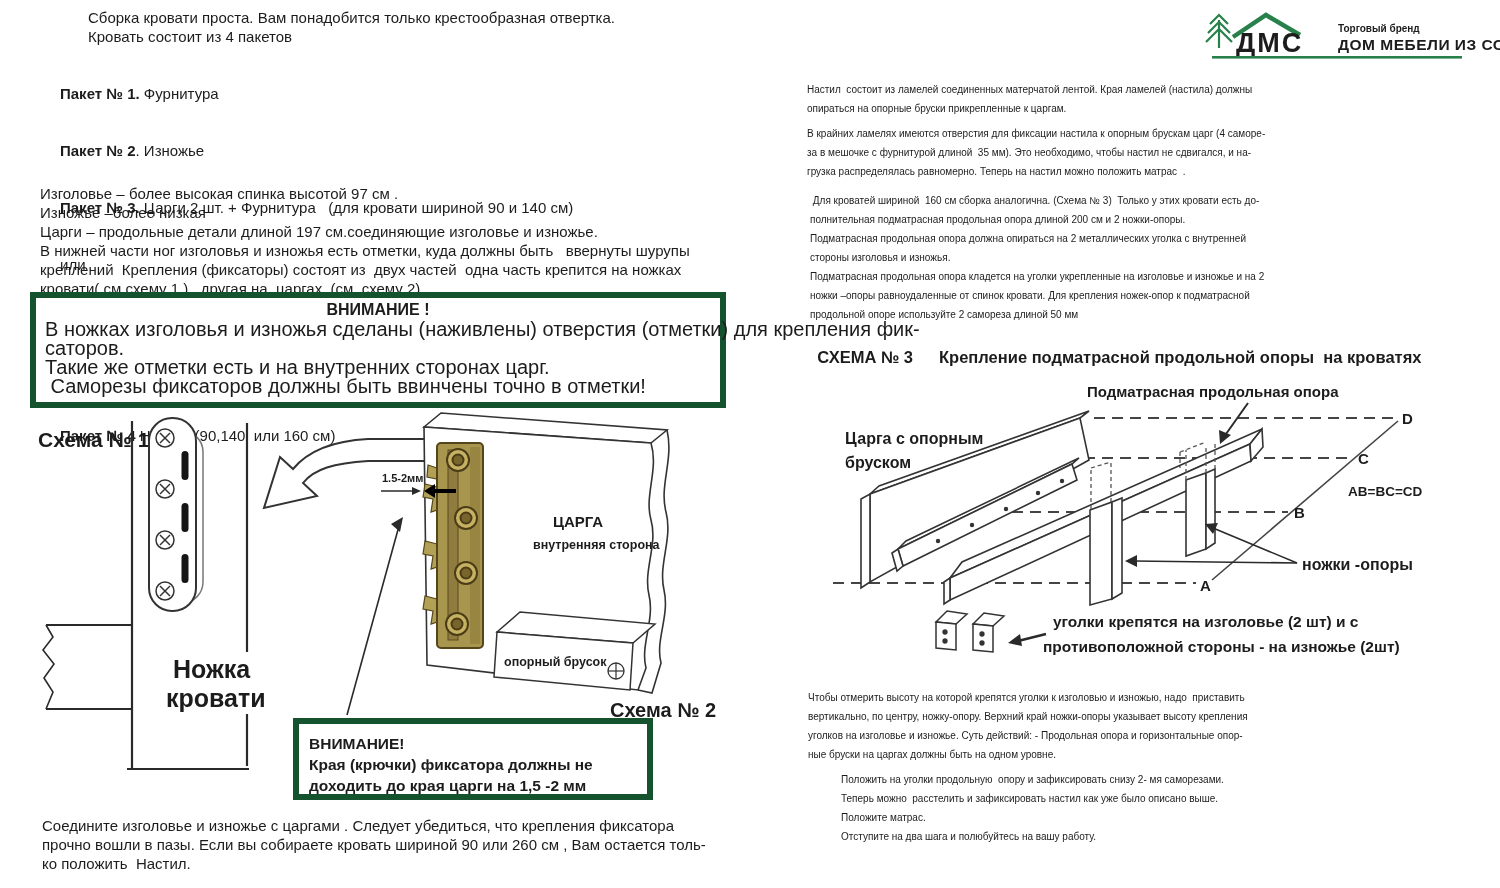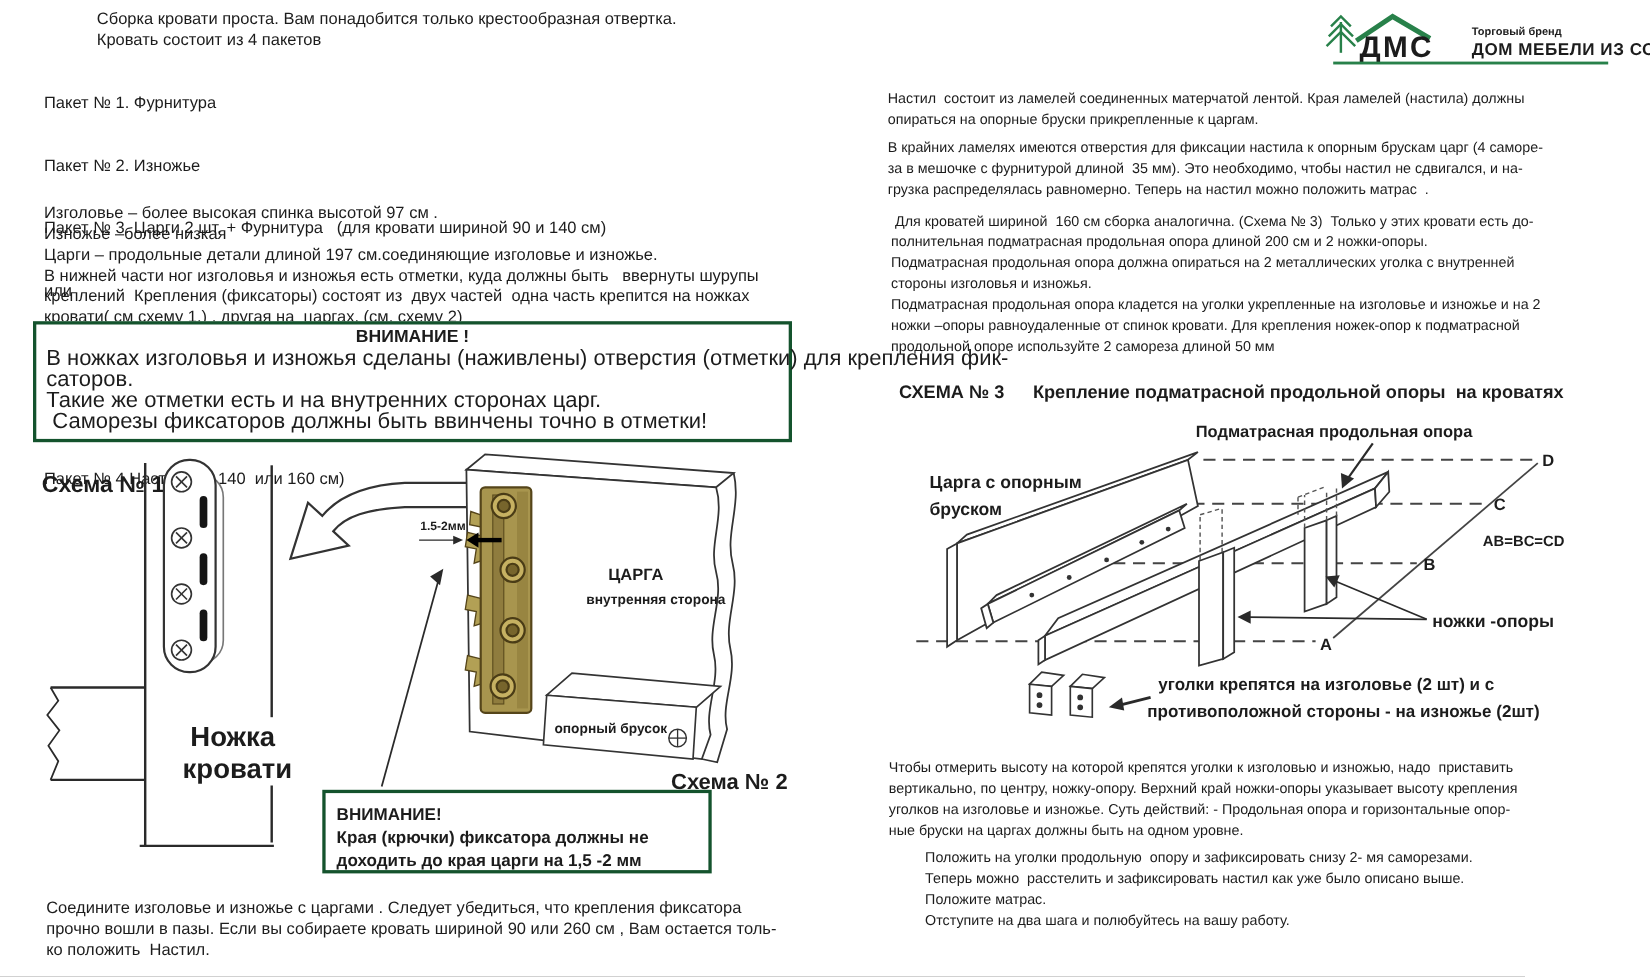--- a/index.html
+++ b/index.html
@@ -1,25 +1,25 @@
 <!DOCTYPE html>
 <html><head>
 <meta charset="utf-8">
 <style>
   html,body{margin:0;padding:0;background:#888;}
   .page{
     position:relative;width:1500px;height:888px;background:#ffffff;
     font-family:"Liberation Sans",sans-serif;color:#1c1c1c;overflow:hidden;
   }
   .txt{position:absolute;white-space:pre;font-size:15px;line-height:19px;}
-  .txt-r{position:absolute;white-space:pre;font-size:13px;line-height:19px;}
-  .prow b{font-weight:normal;}
+  .txt-r{position:absolute;white-space:pre;font-size:10px;line-height:19px;}
+  .prow b{font-weight:bold;margin-left:20px;}
   .prow span{white-space:pre;}
   .attn{
-    position:absolute;border:3px solid #14532d;background:#fff;
+    position:absolute;border:6px solid #14532d;background:#fff;
   }
   .attn .attn-title{font-weight:bold;font-size:16px;text-align:center;margin-top:3px;}
   .attn .attn-body{white-space:pre;font-size:20px;line-height:19px;padding:1px 9px;}
   .attn2-title{font-weight:bold;font-size:15.5px;padding:11px 10px 0 10px;}
   .attn2-body{white-space:pre;font-weight:bold;font-size:15.5px;line-height:21px;padding:1px 10px;}
   .h3row{position:absolute;font-weight:bold;font-size:16.5px;white-space:pre;}
   .h3row .h3label{margin-right:26px;}
   svg{position:absolute;overflow:visible;}
   svg text{font-family:"Liberation Sans",sans-serif;fill:#1c1c1c;}
 </style>

